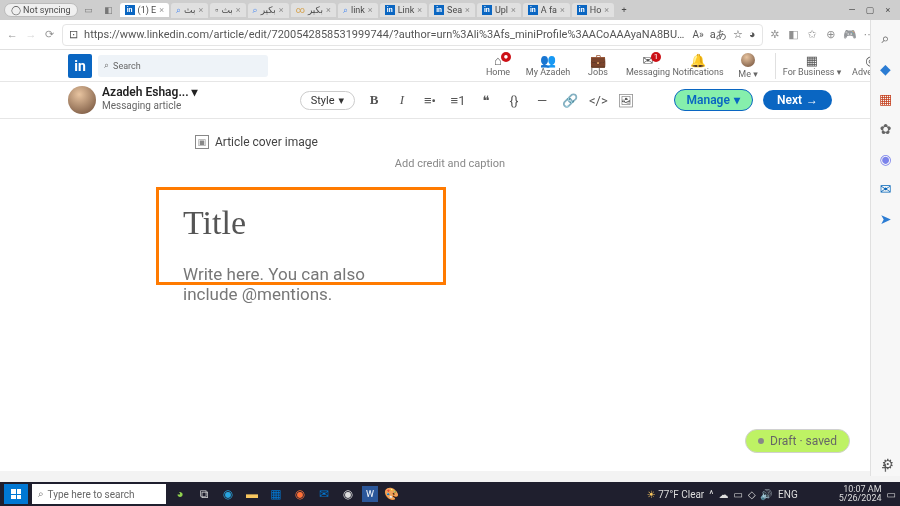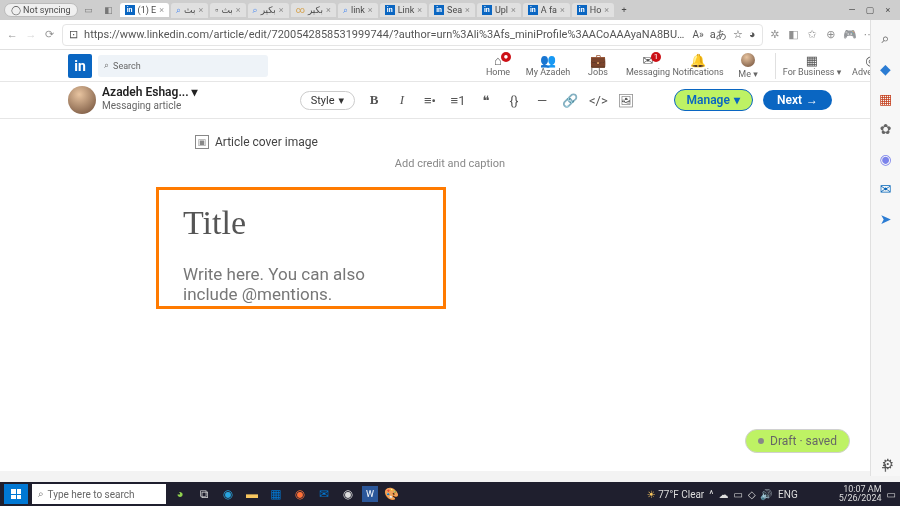--- a/index.html
+++ b/index.html
@@ -27,27 +27,27 @@
 .author-block { display: flex; gap: 6px; }
 .avatar { width: 28px; height: 28px; border-radius: 50%; background: radial-gradient(circle at 40% 30%, #e8c4a0, #6b4a35); }
 .author-meta { line-height: 1.15; }
 .author-name { font-size: 12px; font-weight: 600; color: #222; }
 .author-sub { font-size: 10px; color: #666; }
 .fmt-toolbar { display: flex; align-items: center; gap: 10px; margin-left: 92px; }
 .style-btn { border: 1px solid #ccc; border-radius: 12px; padding: 2px 10px; font-size: 11px; color: #333; background: #fff; display: flex; align-items: center; gap: 4px; }
 .fmt-icon { width: 18px; text-align: center; color: #555; font-size: 13px; }
 .fmt-icon.bold { font-weight: 700; font-family: Georgia, serif; }
 .fmt-icon.italic { font-style: italic; font-family: Georgia, serif; }
-.manage-btn { border: 1px solid #0a66c2; color: #0a66c2; background: #bef264; border-radius: 14px; padding: 3px 12px; font-size: 12px; font-weight: 600; margin-left: auto; display: flex; align-items: center; gap: 4px; justify-content: flex-end; }
+.manage-btn { border: 1px solid #0a66c2; color: #0a66c2; background: #86efac; border-radius: 14px; padding: 3px 12px; font-size: 12px; font-weight: 600; margin-left: auto; display: flex; align-items: center; gap: 4px; justify-content: flex-end; }
 .next-btn { background: #0a66c2; color: #fff; border-radius: 14px; padding: 3px 14px; font-size: 12px; font-weight: 600; display: flex; align-items: center; gap: 4px; }
 .page-body { background: #fff; height: 352px; position: relative; padding-top: 16px; }
 .cover-row { display: flex; align-items: center; gap: 6px; font-size: 12px; color: #444; margin-left: 195px; }
 .cover-icon { width: 14px; height: 14px; border: 1px solid #888; font-size: 9px; display: flex; align-items: center; justify-content: center; color: #888; }
 .credit-caption { text-align: center; font-size: 11px; color: #888; margin-top: 8px; }
-.highlight-box { position: absolute; left: 156px; top: 68px; width: 290px; height: 122px; border: 3px solid #ff7a00; padding: 14px 24px 10px; }
+.highlight-box { position: absolute; left: 156px; top: 68px; width: 290px; height: 98px; border: 3px solid #ff7a00; padding: 14px 24px 10px; }
 .title-placeholder { font-size: 34px; font-weight: 400; color: #555; font-family: Georgia, serif; }
 .body-placeholder { font-size: 17px; color: #777; margin-top: 22px; }
 .draft-badge { position: absolute; right: 50px; bottom: 18px; background: #bef264; border: 1px solid #d0d0d0; border-radius: 14px; padding: 4px 12px; font-size: 12px; color: #666; display: flex; align-items: center; gap: 6px; }
 .dot { width: 6px; height: 6px; background: #888; border-radius: 50%; }
 .right-sidebar { position: absolute; right: 0; top: 20px; width: 30px; height: 456px; background: #f7f7f7; border-left: 1px solid #e0e0e0; display: flex; flex-direction: column; align-items: center; gap: 14px; padding-top: 10px; font-size: 14px; }
 .rsb { color: #666; }
 .rsb.blue { color: #2b7cd3; }
 .rsb.red { color: #c43e1c; }
 .rsb.purple { color: #7b83eb; }
 .rsb.db { color: #0364b8; }

